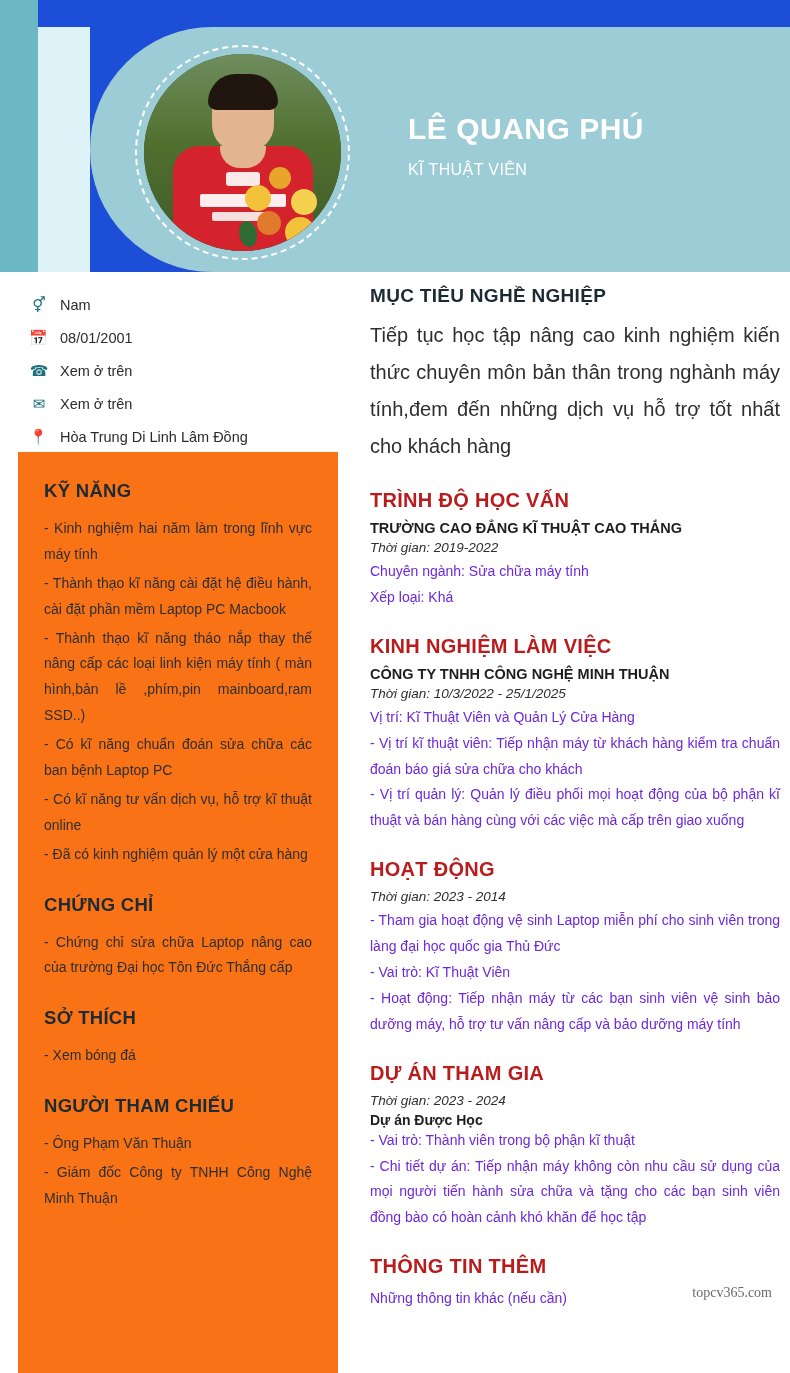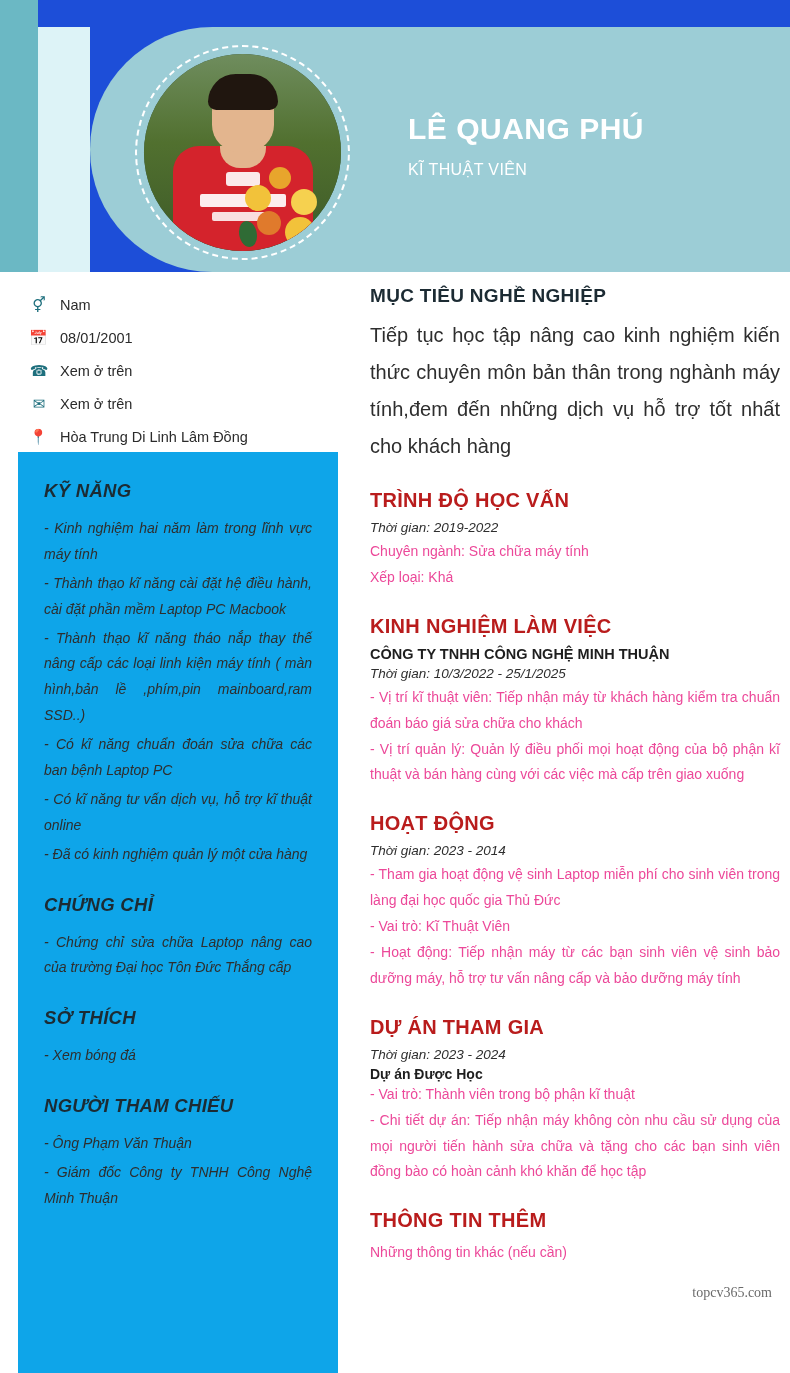--- a/index.html
+++ b/index.html
@@ -88,23 +88,22 @@
     padding: 24px 0 0 28px;
   }
   .c-row { display:flex; align-items:center; margin-bottom: 15px; }
   .c-ico { width: 22px; color:#1e6f7d; font-size: 15px; text-align:center; margin-right: 10px; flex: 0 0 22px; }
   .c-txt { font-size: 14.5px; color: #2b2b2b; }
   
   .leftcol {
     position: absolute;
     left: 18px; top: 452px;
     width: 320px; height: 921px;
-    background: #0ea5e9;
+    background: #f97316;
     padding: 28px 26px 0 26px;
-    font-style: italic;
   }
   .l-h {
     font-size: 18.5px; font-weight: bold;
     color: #1c2b33;
     letter-spacing: .3px;
     margin: 0 0 14px 0;
   }
   .l-h.mt { margin-top: 26px; }
   .l-p {
     font-size: 14px; line-height: 1.85;
@@ -137,21 +136,21 @@
   }
   .r-sub {
     font-size: 14.5px; font-weight: bold; color:#1e1e1e;
     margin: 0 0 4px 0;
   }
   .r-time {
     font-size: 13.5px; font-style: italic; color:#2e2e2e;
     margin: 0 0 4px 0;
   }
   .r-line {
-    font-size: 14px; line-height: 1.85; color:#ec4899;
+    font-size: 14px; line-height: 1.85; color:#6d28d9;
     margin: 0; text-align: justify;
   }
   .r-bold { font-size: 14px; font-weight: bold; color:#1e1e1e; margin: 0; }
   .footer-brand {
     position: absolute;
     right: 18px; top: 1285px;
     font-size: 14px; color: #6a6a6a;
     font-family: "Liberation Serif", serif;
   }
 </style>
@@ -234,29 +233,31 @@
 
 <div class="rightcol">
 
   <div>
     <div class="r-obj-h">MỤC TIÊU NGHỀ NGHIỆP</div>
     <p class="r-obj-p">Tiếp tục học tập nâng cao kinh nghiệm kiến thức chuyên môn bản thân trong nghành máy tính,đem đến những dịch vụ hỗ trợ tốt nhất cho khách hàng</p>
   </div>
 
   <div class="sec">
     <div class="r-h">TRÌNH ĐỘ HỌC VẤN</div>
+    <p class="r-sub">TRƯỜNG CAO ĐẲNG KĨ THUẬT CAO THẮNG</p>
     <p class="r-time">Thời gian: 2019-2022</p>
     <p class="r-line">Chuyên ngành: Sửa chữa máy tính</p>
     <p class="r-line">Xếp loại: Khá</p>
   </div>
 
   <div class="sec">
     <div class="r-h">KINH NGHIỆM LÀM VIỆC</div>
     <p class="r-sub">CÔNG TY TNHH CÔNG NGHỆ MINH THUẬN</p>
     <p class="r-time">Thời gian: 10/3/2022 - 25/1/2025</p>
+    <p class="r-line">Vị trí: Kĩ Thuật Viên và Quản Lý Cửa Hàng</p>
     <p class="r-line">- Vị trí kĩ thuật viên: Tiếp nhận máy từ khách hàng kiểm tra chuẩn đoán báo giá sửa chữa cho khách</p>
     <p class="r-line">- Vị trí quản lý: Quản lý điều phối mọi hoạt động của bộ phận kĩ thuật và bán hàng cùng với các việc mà cấp trên giao xuống</p>
   </div>
 
   <div class="sec">
     <div class="r-h">HOẠT ĐỘNG</div>
     <p class="r-time">Thời gian: 2023 - 2014</p>
     <p class="r-line">- Tham gia hoạt động vệ sinh Laptop miễn phí cho sinh viên trong làng đại học quốc gia Thủ Đức</p>
     <p class="r-line">- Vai trò: Kĩ Thuật Viên</p>
     <p class="r-line">- Hoạt động: Tiếp nhận máy từ các bạn sinh viên vệ sinh bảo dưỡng máy, hỗ trợ tư vấn nâng cấp và bảo dưỡng máy tính</p>

